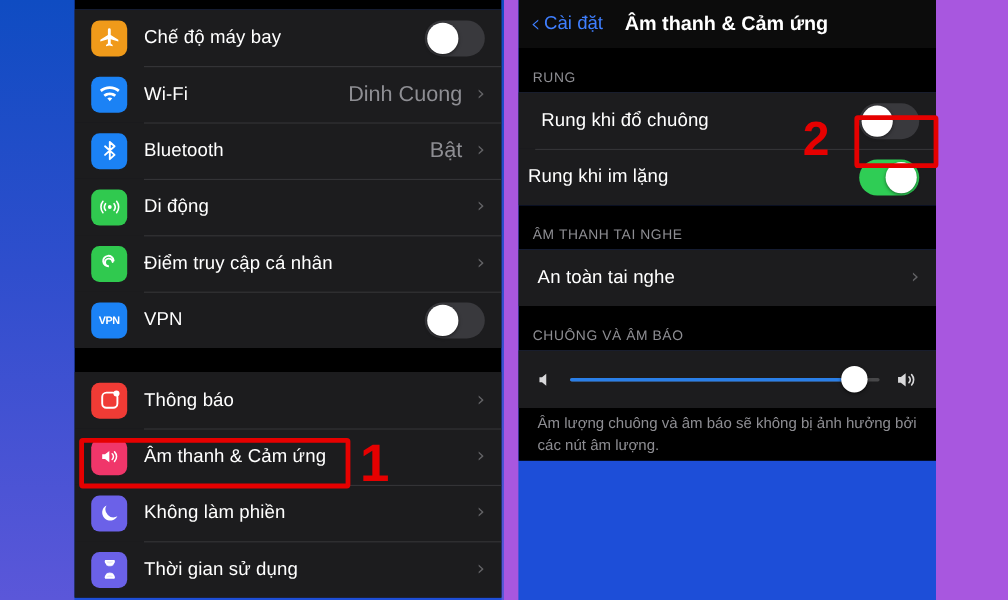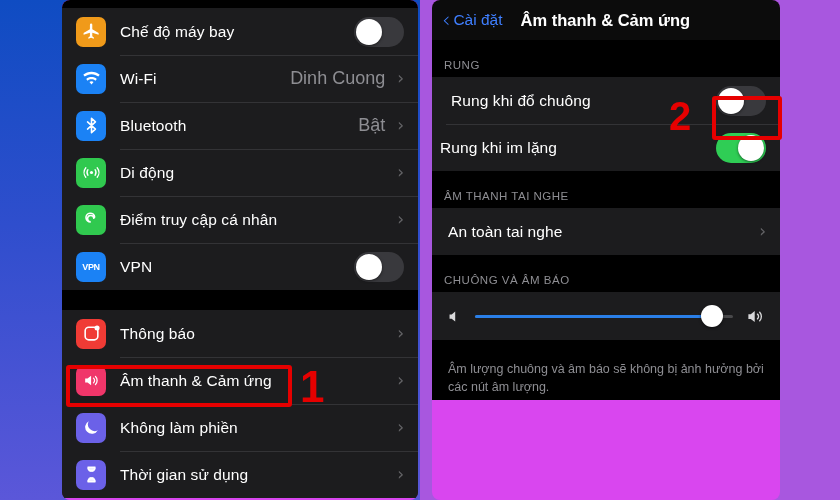--- a/index.html
+++ b/index.html
@@ -20,23 +20,22 @@
   }
   #bg-left {
     position: absolute; top: 0; left: 0;
     width: 420px; height: 500px;
     background: linear-gradient(180deg, #0f4cc2 0%, #2f4ecd 45%, #5b57d9 100%);
   }
 
   
   .panel {
     position: absolute; top: 0;
-    background: #d946ef;
+    background: #1d4ed8;
     overflow: hidden;
-    border-radius: 8px;
   }
   #panel-left  { left: 62px;  width: 356px; height: 500px; }
   #panel-right { left: 432px; width: 348px; height: 500px; }
 
   .statusbar { height: 8px; background:#000; }
 
   
   .group { background: #1c1c1e; }
   .gap   { height: 20px; background: #000; }
 
@@ -128,21 +127,21 @@
   .sl-knob {
     position:absolute; top:50%; width:22px; height:22px;
     border-radius:50%; background:#fff; transform:translate(-50%,-50%);
     box-shadow:0 1px 3px rgba(0,0,0,.6);
   }
   .spk { color:#d8d8da; display:flex; align-items:center; }
 
   .footnote {
     background:#000; color:#8e8e93;
     font-size:12.5px; line-height:1.45;
-    padding: 20px 16px 4px 16px;
+    padding: 4px 16px 4px 16px;
   }
 
   
   .hl-box {
     position:absolute; border:4px solid #e60000;
     border-radius:3px; pointer-events:none; z-index:20;
   }
   .ann-num {
     position:absolute; color:#e60000;
     font-weight:700; font-family:"Liberation Sans", sans-serif;

